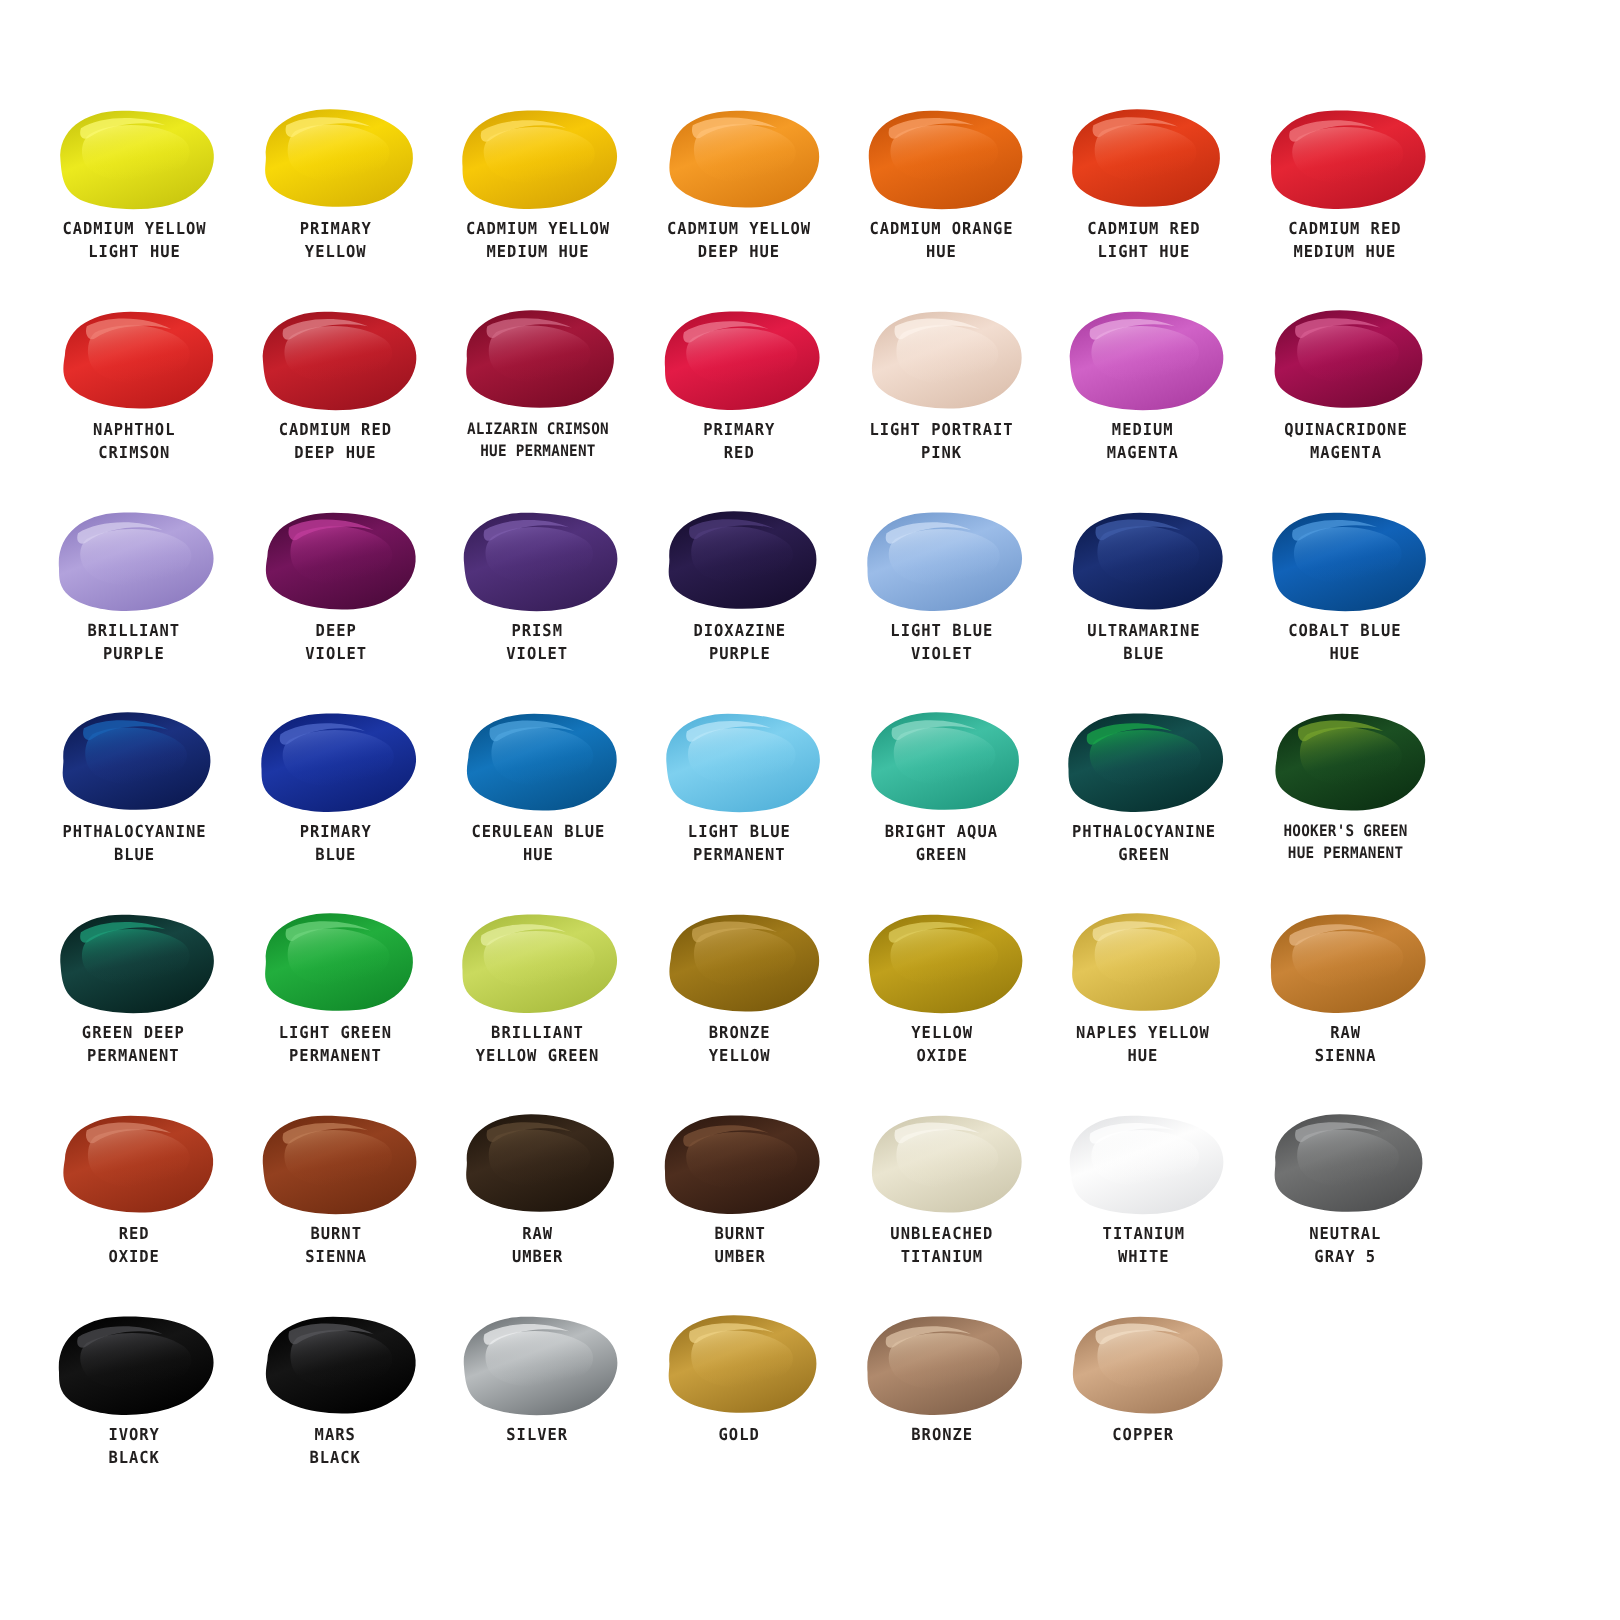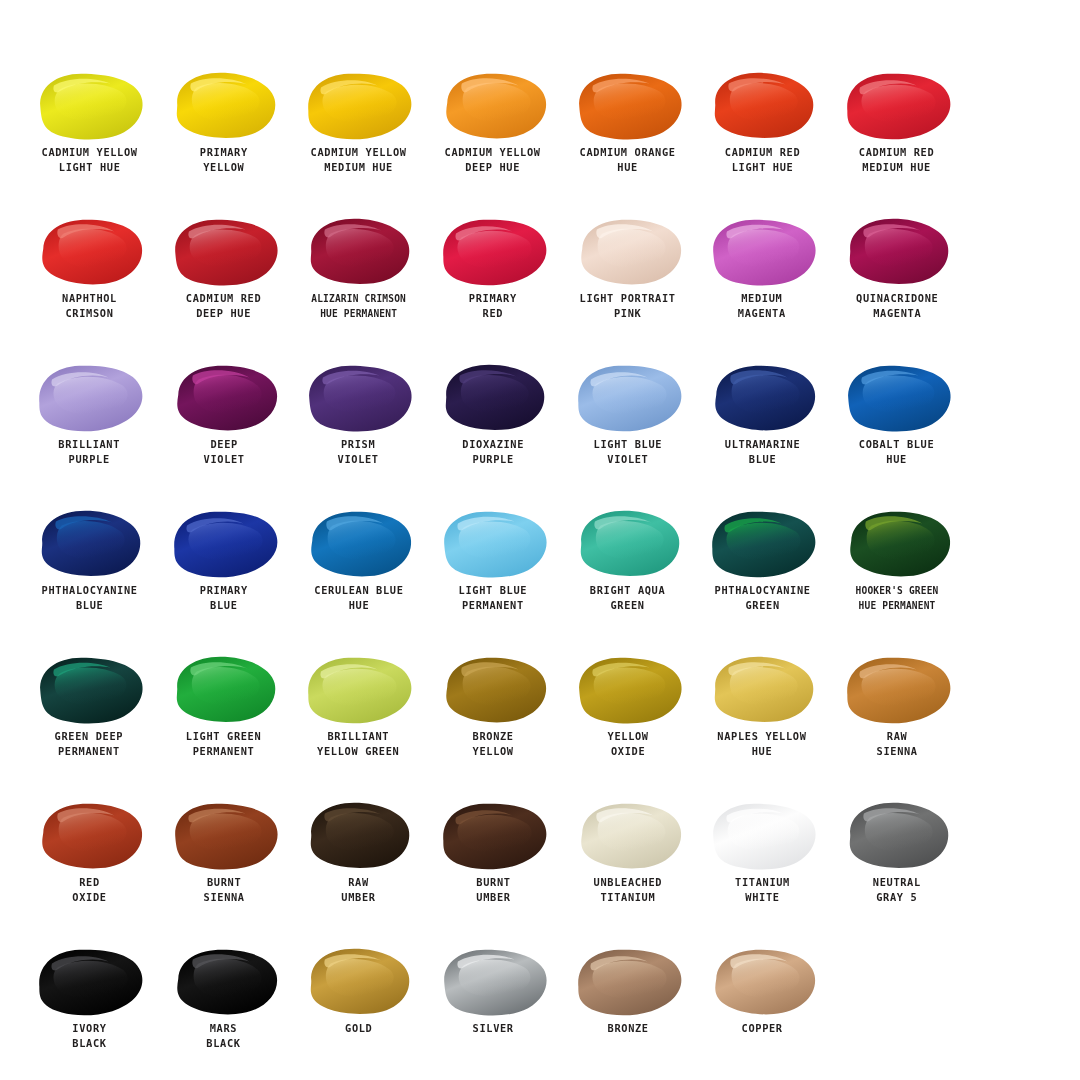--- a/index.html
+++ b/index.html
@@ -20,21 +20,21 @@
     position: relative;
     width: 1080px;
     height: 1080px;
     box-sizing: border-box;
     padding: 68px 22px 20px 22px;
   }
 
   .grid {
     display: flex;
     flex-direction: column;
-    gap: 12px;
+    gap: 0;
     justify-content: flex-end;
   }
 
   .row {
     display: flex;
     flex-direction: row;
     height: 134px;
   }
 
   .cell {
@@ -1107,59 +1107,59 @@
               <path d="M28,16 C42,8 70,9 86,18 C74,14 48,14 34,24 C30,27 26,22 28,16 Z" fill="#56565a" opacity="0.75"></path>
             </svg>
           </div>
           <div class="label">MARS
 BLACK</div>
         </div>
         <div class="cell">
           <div class="swatch-wrap">
             <svg viewBox="0 0 120 76" class="swatch" preserveAspectRatio="xMidYMid meet">
               <defs>
+                <linearGradient id="g44" x1="0.15" y1="0" x2="0.75" y2="1">
+                  <stop offset="0%" stop-color="#6d7275"></stop>
+                  <stop offset="40%" stop-color="#b8bcbe"></stop>
+                  <stop offset="100%" stop-color="#6d7275"></stop>
+                </linearGradient>
+                <linearGradient id="h44" x1="0" y1="0" x2="0.4" y2="1">
+                  <stop offset="0%" stop-color="#eceeef" stop-opacity="0.95"></stop>
+                  <stop offset="70%" stop-color="#b8bcbe" stop-opacity="0.35"></stop>
+                  <stop offset="100%" stop-color="#b8bcbe" stop-opacity="0"></stop>
+                </linearGradient>
+              </defs>
+              <path d="M10,40 C8,20 26,6 52,6 C80,6 104,12 112,26 C119,38 114,56 96,66 C78,76 44,75 26,68 C12,62 11,52 10,40 Z" fill="url(#g44)"></path>
+              <path d="M30,22 C46,13 76,14 92,24 C102,30 100,42 88,48 C70,57 42,56 30,46 C23,40 23,27 30,22 Z" fill="url(#h44)"></path>
+              <path d="M24,18 C38,9 66,9 82,16 C70,13 44,14 30,24 C26,27 22,24 24,18 Z" fill="#eceeef" opacity="0.75"></path>
+            </svg>
+          </div>
+          <div class="label">SILVER</div>
+        </div>
+        <div class="cell">
+          <div class="swatch-wrap">
+            <svg viewBox="0 0 120 76" class="swatch" preserveAspectRatio="xMidYMid meet">
+              <defs>
                 <linearGradient id="g45" x1="0.15" y1="0" x2="0.75" y2="1">
                   <stop offset="0%" stop-color="#9a7420"></stop>
                   <stop offset="40%" stop-color="#c99f3e"></stop>
                   <stop offset="100%" stop-color="#9a7420"></stop>
                 </linearGradient>
                 <linearGradient id="h45" x1="0" y1="0" x2="0.4" y2="1">
                   <stop offset="0%" stop-color="#ecd083" stop-opacity="0.95"></stop>
                   <stop offset="70%" stop-color="#c99f3e" stop-opacity="0.35"></stop>
                   <stop offset="100%" stop-color="#c99f3e" stop-opacity="0"></stop>
                 </linearGradient>
               </defs>
               <path d="M12,38 C10,18 30,5 56,5 C84,5 108,16 112,32 C116,50 102,68 76,71 C48,74 22,68 14,56 C10,49 12,44 12,38 Z" fill="url(#g45)"></path>
               <path d="M32,20 C50,12 78,15 92,26 C101,33 96,44 84,50 C66,58 40,55 31,45 C25,38 26,25 32,20 Z" fill="url(#h45)"></path>
               <path d="M26,16 C40,8 68,9 84,17 C72,13 46,13 32,23 C28,26 24,22 26,16 Z" fill="#ecd083" opacity="0.75"></path>
             </svg>
           </div>
           <div class="label">GOLD</div>
-        </div>
-        <div class="cell">
-          <div class="swatch-wrap">
-            <svg viewBox="0 0 120 76" class="swatch" preserveAspectRatio="xMidYMid meet">
-              <defs>
-                <linearGradient id="g44" x1="0.15" y1="0" x2="0.75" y2="1">
-                  <stop offset="0%" stop-color="#6d7275"></stop>
-                  <stop offset="40%" stop-color="#b8bcbe"></stop>
-                  <stop offset="100%" stop-color="#6d7275"></stop>
-                </linearGradient>
-                <linearGradient id="h44" x1="0" y1="0" x2="0.4" y2="1">
-                  <stop offset="0%" stop-color="#eceeef" stop-opacity="0.95"></stop>
-                  <stop offset="70%" stop-color="#b8bcbe" stop-opacity="0.35"></stop>
-                  <stop offset="100%" stop-color="#b8bcbe" stop-opacity="0"></stop>
-                </linearGradient>
-              </defs>
-              <path d="M10,40 C8,20 26,6 52,6 C80,6 104,12 112,26 C119,38 114,56 96,66 C78,76 44,75 26,68 C12,62 11,52 10,40 Z" fill="url(#g44)"></path>
-              <path d="M30,22 C46,13 76,14 92,24 C102,30 100,42 88,48 C70,57 42,56 30,46 C23,40 23,27 30,22 Z" fill="url(#h44)"></path>
-              <path d="M24,18 C38,9 66,9 82,16 C70,13 44,14 30,24 C26,27 22,24 24,18 Z" fill="#eceeef" opacity="0.75"></path>
-            </svg>
-          </div>
-          <div class="label">SILVER</div>
         </div>
         <div class="cell">
           <div class="swatch-wrap">
             <svg viewBox="0 0 120 76" class="swatch" preserveAspectRatio="xMidYMid meet">
               <defs>
                 <linearGradient id="g46" x1="0.15" y1="0" x2="0.75" y2="1">
                   <stop offset="0%" stop-color="#81614a"></stop>
                   <stop offset="40%" stop-color="#b08a6d"></stop>
                   <stop offset="100%" stop-color="#81614a"></stop>
                 </linearGradient>

